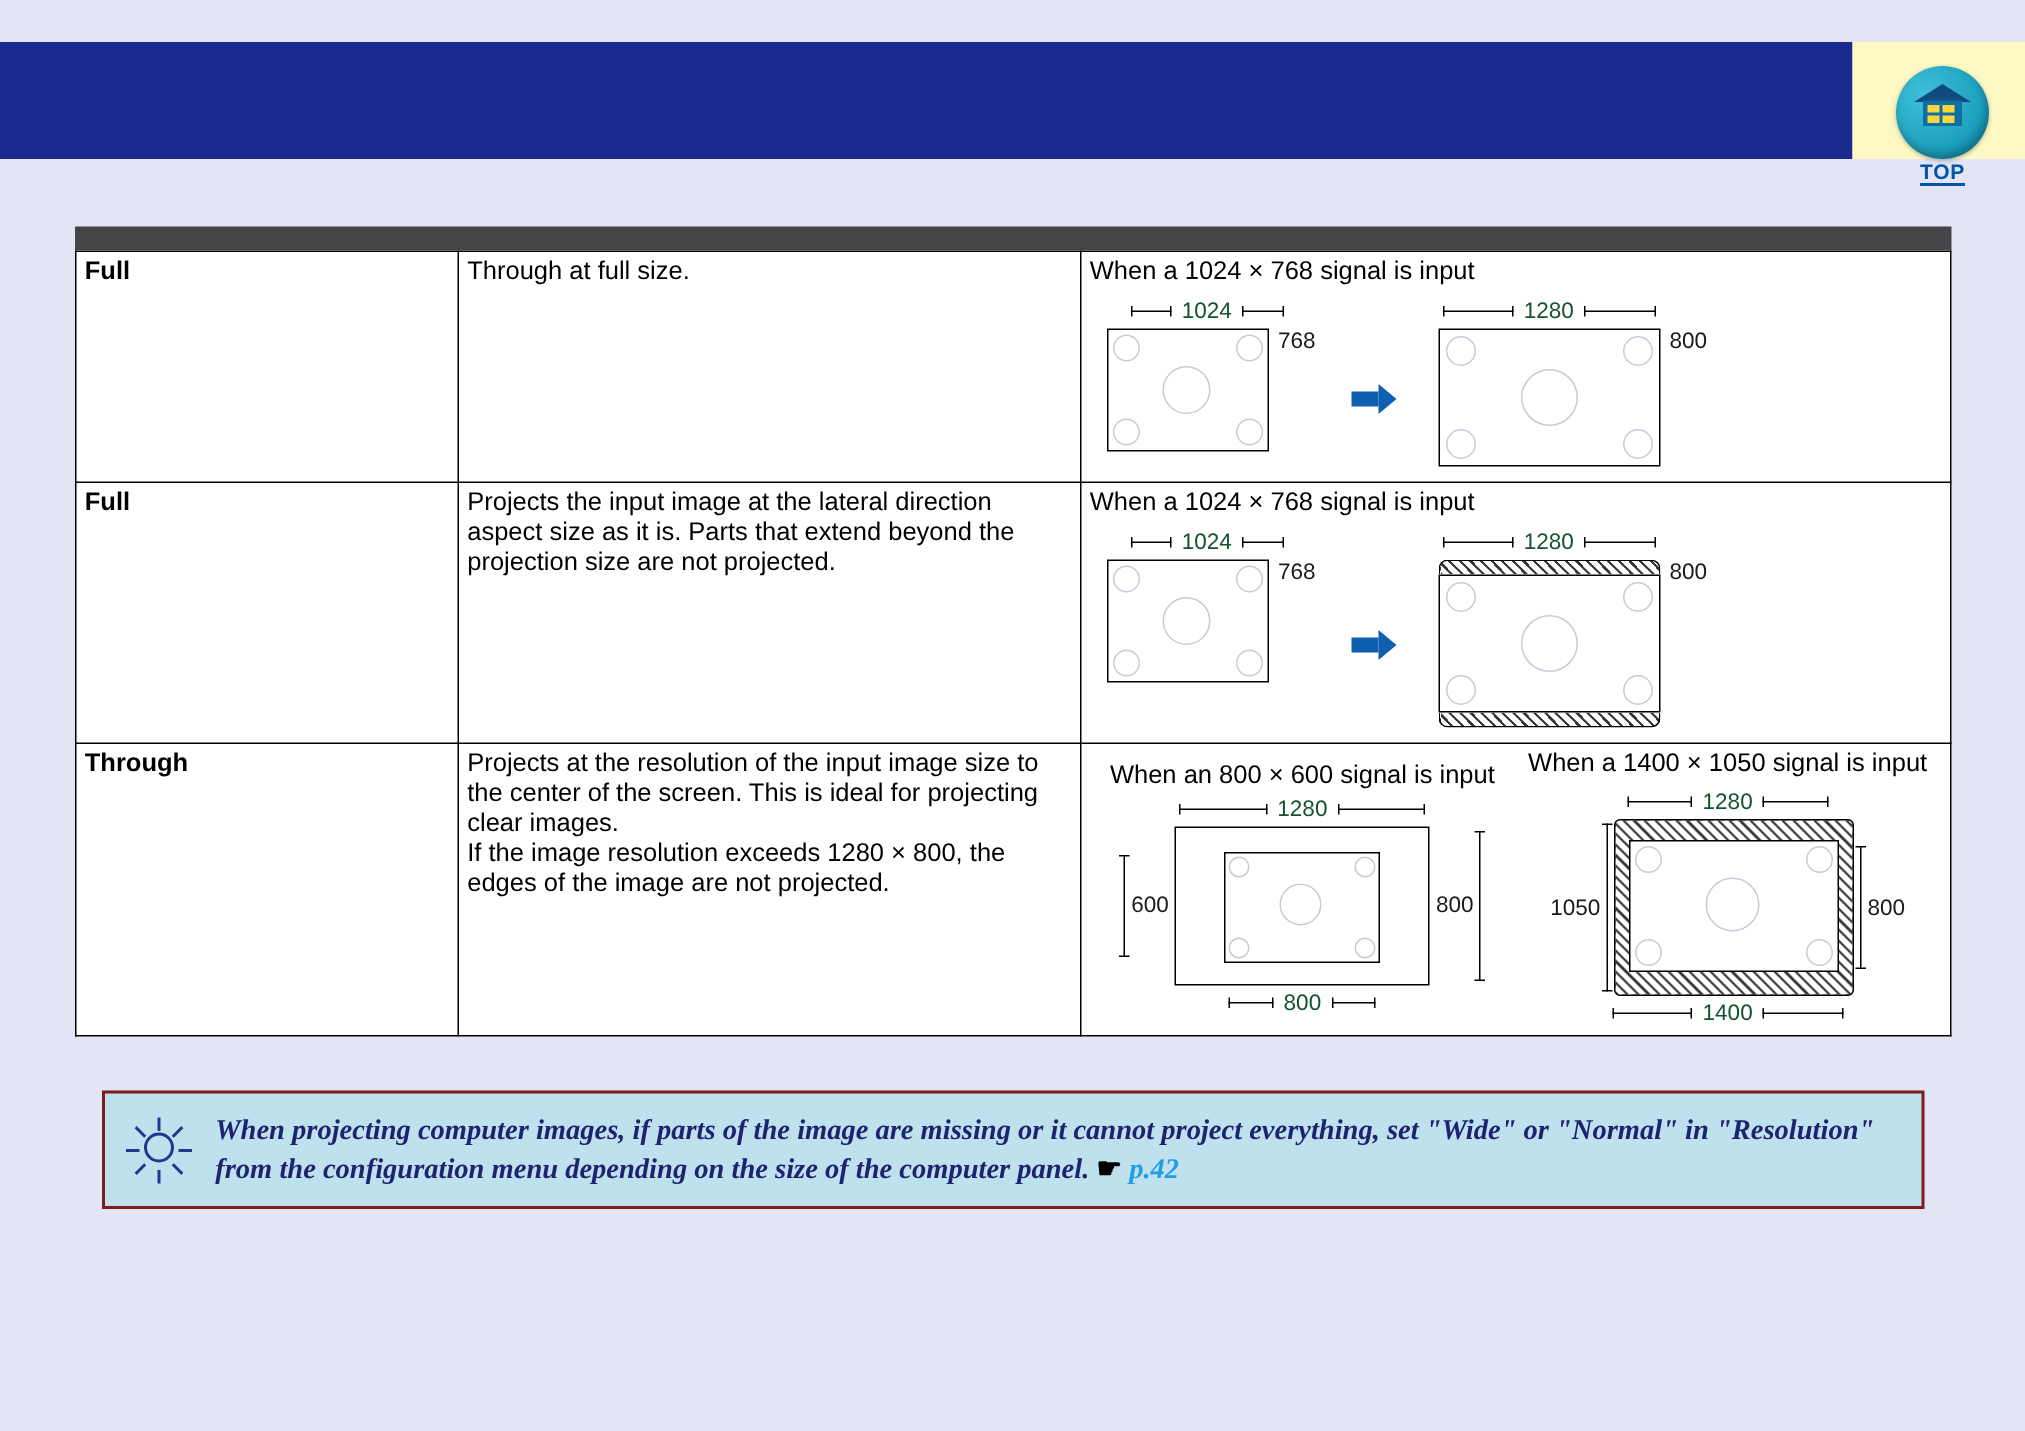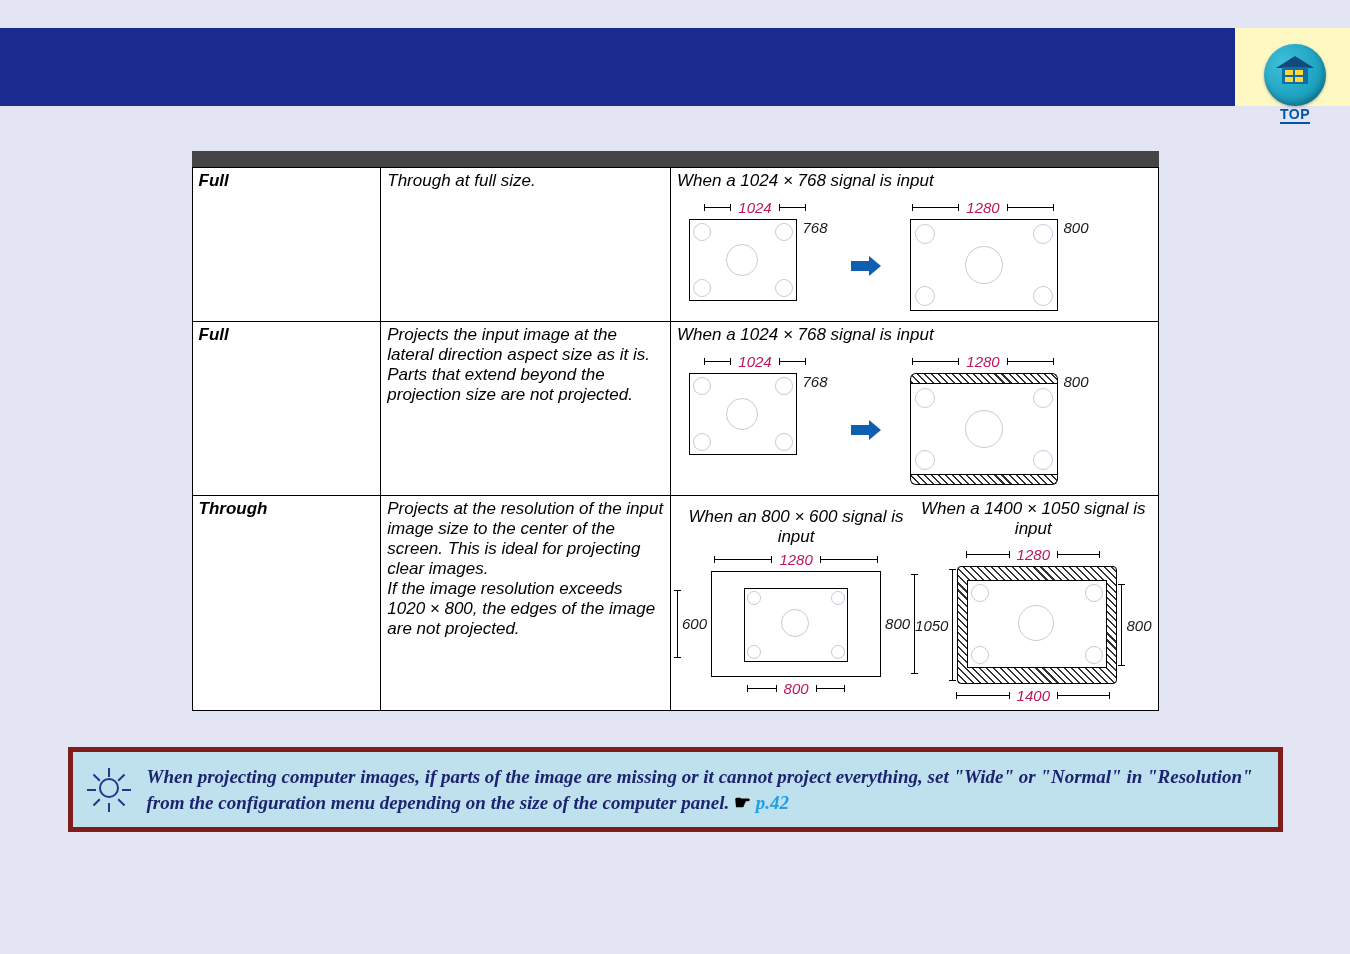--- a/index.html
+++ b/index.html
@@ -69,23 +69,22 @@
     bottom: -16px;
     left: 0; right: 0;
     text-align: center;
     font-weight: 700;
     font-size: 14px;
     color: #0055aa;
   }
   .top-label .under { border-bottom: 2px solid #0055aa; letter-spacing: 0.5px;}
 
   .content {
-    width: 967px;
+    width: 1251px;
     margin: 38px auto 0;
-    font-style: italic;
   }
   .dark-strip {
     height: 16px;
     background: #454547;
   }
   table.spec {
     width: 100%;
     border-collapse: collapse;
     background: #fff;
   }
@@ -95,21 +94,21 @@
     padding: 3px 6px 6px;
   }
   .col1 { width: 255px; font-weight: 700; }
   .col2 { width: 415px; }
   .col3 { }
 
   .diag-row { display: flex; gap: 18px; padding: 6px 6px 4px; }
   .diag-through-row { display: flex; align-items:center;}
   .diag-col { flex: 1; text-align: center; }
 
-  .dim-top { font-size: 15px; color:#be185d; display:flex; align-items:center; justify-content:center; margin: 2px 0 3px;}
+  .dim-top { font-size: 15px; color:#14532d; display:flex; align-items:center; justify-content:center; margin: 2px 0 3px;}
   .dim-top .line { flex:1; height:1px; background:#000; margin:0 3px; position:relative;}
   .dim-top .line::before, .dim-top .line::after { content:''; position:absolute; top:-3px; width:1px; height:7px; background:#000;}
   .dim-top .line::before{left:0;} .dim-top .line::after{right:0;}
   .dim-top .lbl { padding: 0 4px; }
 
   .mini-diag { display:flex; align-items:flex-start; gap:6px; justify-content:center; }
   .mini-box {
     border: 1.5px solid #000;
     background: #fff;
     position: relative;
@@ -141,21 +140,21 @@
     border-bottom: 10px solid transparent;
   }
 
   .hatch {
     background-image: repeating-linear-gradient(45deg, #333 0, #333 1.5px, transparent 1.5px, transparent 5px);
   }
 
   .tip-box {
     width: 1215px;
     margin: 36px auto 0;
-    border: 5px solid #7f1d1d;
+    border: 2px solid #7f1d1d;
     background: #bfe0ed;
     padding: 12px 14px 12px 14px;
     display: flex;
     align-items: center;
     gap: 16px;
   }
   .tip-icon {
     width: 44px; height: 44px;
     position: relative;
     flex: none;
@@ -299,21 +298,21 @@
               <span class="side-num">800</span>
             </div>
           </div>
         </div>
       </td>
     </tr>
 
     <tr>
       <td class="col1">Through</td>
       <td class="col2" style="white-space:pre-line;">Projects at the resolution of the input image size to the center of the screen. This is ideal for projecting clear images.
-If the image resolution exceeds 1020 × 800, the edges of the image are not projected.</td>
+If the image resolution exceeds 1280 × 800, the edges of the image are not projected.</td>
       <td class="col3">
         <div class="diag-through-row">
           <div class="diag-col" style="flex:1;">
             <div style="margin-bottom:4px;">When an 800 × 600 signal is input</div>
             <div class="dim-top" style="width:170px; margin:0 auto 3px;">
                   <span class="line"></span>
                   <span class="lbl">1280</span>
                   <span class="line"></span>
                 </div>
             <div style="display:flex; align-items:center; justify-content:center; gap:4px;">

